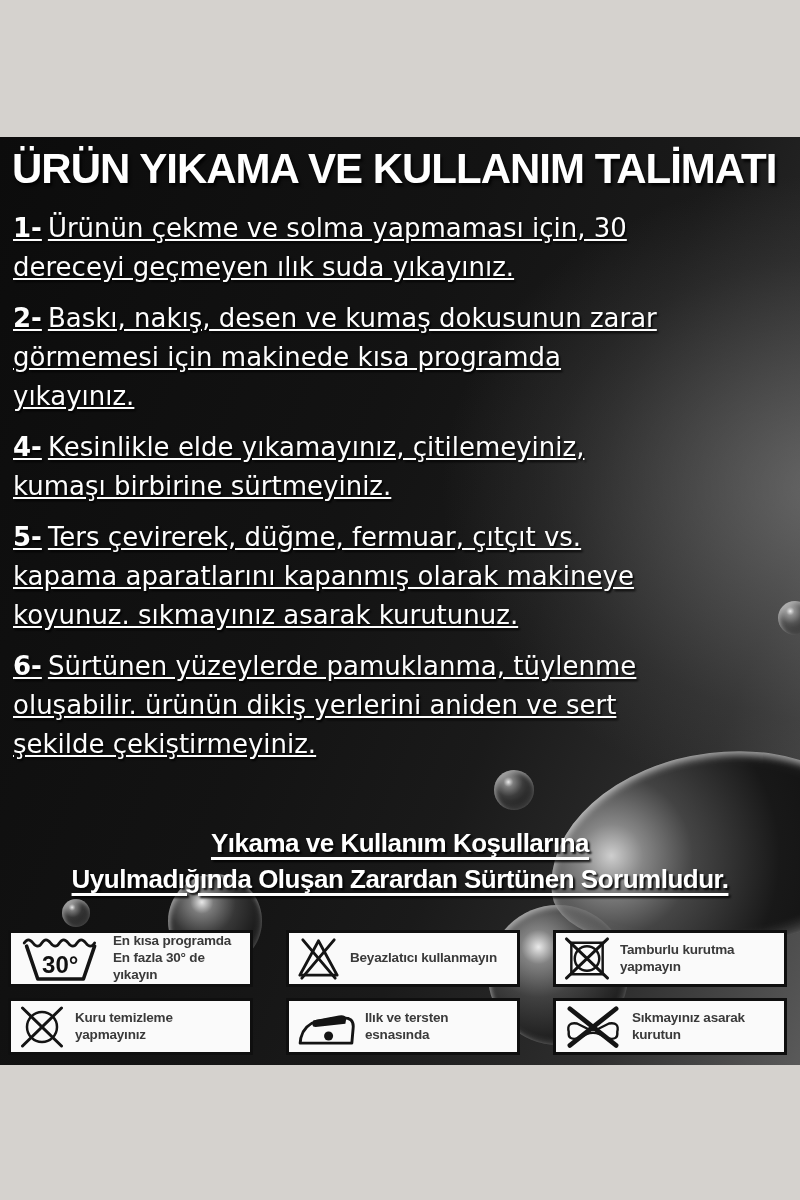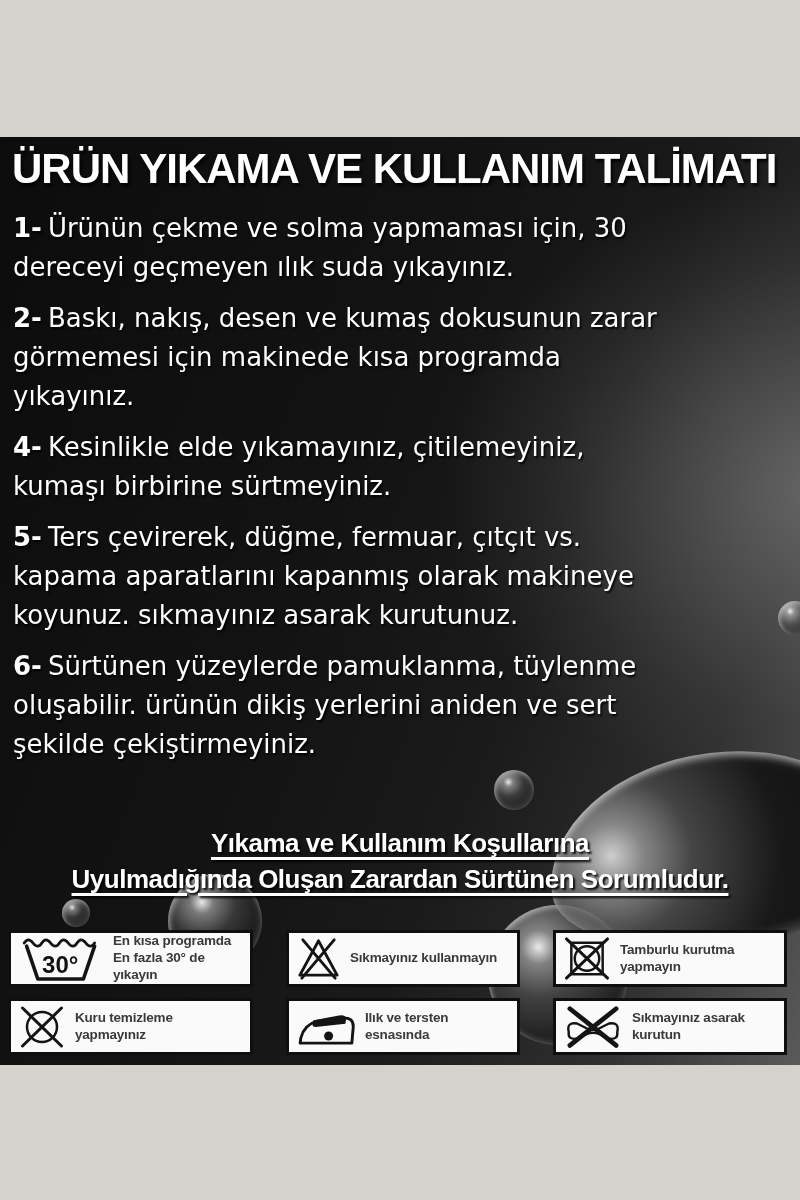--- a/index.html
+++ b/index.html
@@ -34,21 +34,21 @@
     font-size:42px;font-weight:800;letter-spacing:-1px;color:#fff;
     text-shadow:2px 3px 3px rgba(0,0,0,0.85);
     white-space:nowrap;
   }
   .items{
     position:absolute;left:13px;top:72px;width:672px;z-index:2;
     font-family:"DejaVu Sans","Liberation Sans",sans-serif;
     font-size:26px;line-height:39px;color:#fdfdfd;
     text-shadow:1.5px 2px 2px rgba(0,0,0,0.9);
   }
-  .items p{margin:0 0 12px 0;}
+  .items p{margin:0 0 12px 0;text-decoration:underline;}
   .items .num{font-weight:bold;margin-right:6px;}
   .warning{
     position:absolute;left:0;top:688px;width:100%;z-index:2;
     text-align:center;color:#fff;font-weight:bold;
     font-size:26px;line-height:36px;letter-spacing:-0.5px;
     text-shadow:2px 2px 2px rgba(0,0,0,0.9);
   }
   .warning .wline{
     text-decoration:underline;text-underline-offset:5px;text-decoration-thickness:3px;
   }
@@ -110,21 +110,21 @@
       <div class="care-label">En kısa programda
 En fazla 30° de yıkayın</div>
     </div>
 
     <div class="care-box">
       <svg width="47" height="47" viewBox="0 0 96 96">
         <path d="M48,12 L10,82 L86,82 Z" stroke-width="6"></path>
         <path d="M16,10 L82,88" stroke-width="6"></path>
         <path d="M80,10 L14,88" stroke-width="6"></path>
       </svg>
-      <div class="care-label">Sıkmayınız kullanmayın</div>
+      <div class="care-label">Beyazlatıcı kullanmayın</div>
     </div>
 
     <div class="care-box">
       <svg width="50" height="47" viewBox="0 0 96 96">
         <rect x="16" y="16" width="64" height="64" stroke-width="5"></rect>
         <circle cx="48" cy="48" r="25" stroke-width="5"></circle>
         <path d="M6,8 L90,88" stroke-width="6"></path>
         <path d="M90,8 L6,88" stroke-width="6"></path>
       </svg>
       <div class="care-label">Tamburlu kurutma

